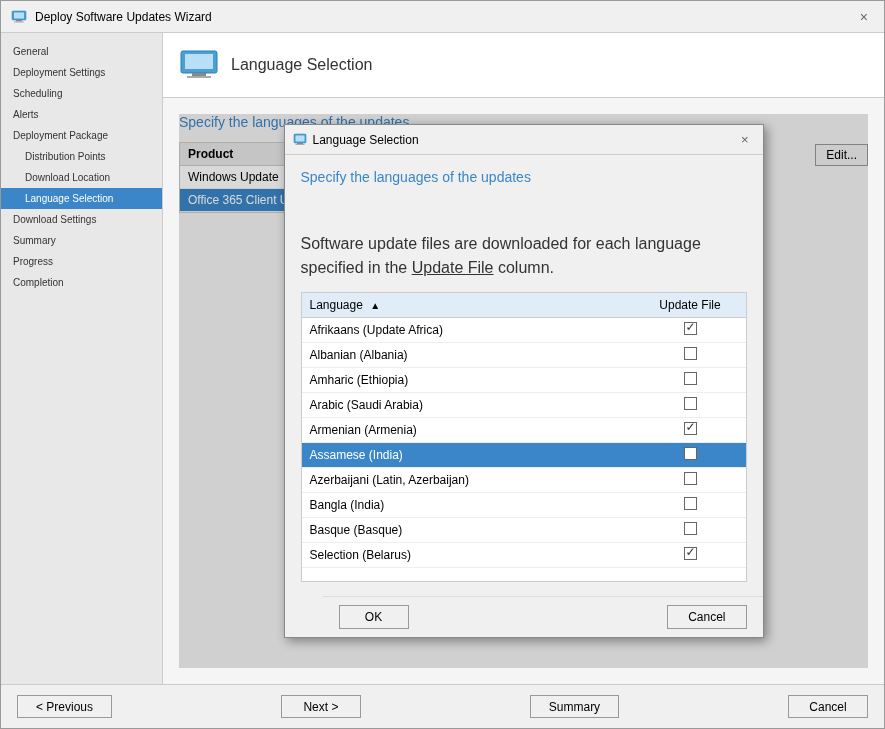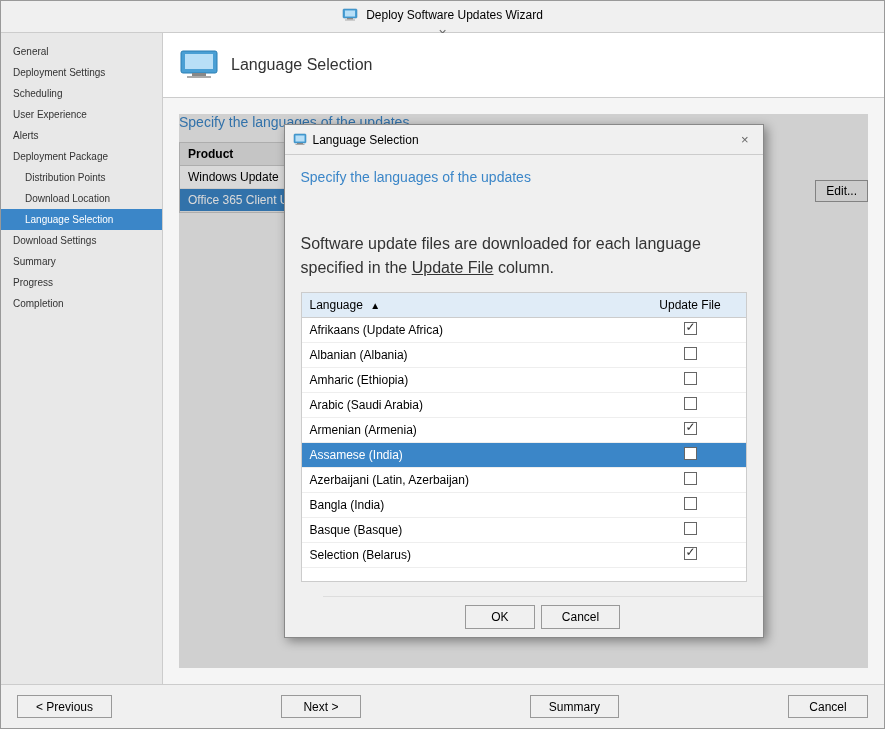--- a/index.html
+++ b/index.html
@@ -24,21 +24,20 @@
     }
 
     .title-bar {
       background: #f0f0f0;
       border-bottom: 1px solid #ccc;
       padding: 6px 10px;
       display: flex;
       align-items: center;
       justify-content: space-between;
       height: 32px;
-      flex-direction: column;
     }
 
     .title-bar-left {
       display: flex;
       align-items: center;
       gap: 8px;
     }
 
     .title-bar-icon {
       width: 16px;
@@ -151,21 +150,20 @@
 
     .edit-button {
       position: absolute;
       right: 0;
       top: 30px;
       padding: 3px 10px;
       background: #f0f0f0;
       border: 1px solid #999;
       cursor: pointer;
       font-size: 12px;
-      margin-top: 36px;
     }
 
     
     .bottom-bar {
       background: #f0f0f0;
       border-top: 1px solid #ccc;
       padding: 10px 16px;
       display: flex;
       justify-content: space-between;
       gap: 6px;
@@ -328,21 +326,21 @@
       position: absolute;
       top: -3px;
       left: 1px;
       font-size: 12px;
       color: white;
     }
 
     .modal-footer {
       padding: 8px 16px;
       display: flex;
-      justify-content: center;
+      justify-content: space-between;
       gap: 6px;
       border-top: 1px solid #ddd;
       margin-left: 38px;
     }
 
     .modal-btn {
       padding: 4px 20px;
       font-size: 12px;
       border: 1px solid #999;
       background: #f0f0f0;
@@ -374,21 +372,20 @@
     <span class="title-bar-close">×</span>
   </div>
 
   <div class="wizard-body">
 
     <div class="sidebar">
 
     <div class="sidebar-item">General</div>
         <div class="sidebar-item">Deployment Settings</div>
         <div class="sidebar-item">Scheduling</div>
-        <div class="sidebar-item">User Experience</div>
         <div class="sidebar-item">Alerts</div>
         <div class="sidebar-item">Deployment Package</div>
         <div class="sidebar-item sub">Distribution Points</div>
         <div class="sidebar-item sub">Download Location</div>
         <div class="sidebar-item sub active">Language Selection</div>
         <div class="sidebar-item">Download Settings</div>
         <div class="sidebar-item">Summary</div>
         <div class="sidebar-item">Progress</div>
         <div class="sidebar-item">Completion</div>
       </div>

